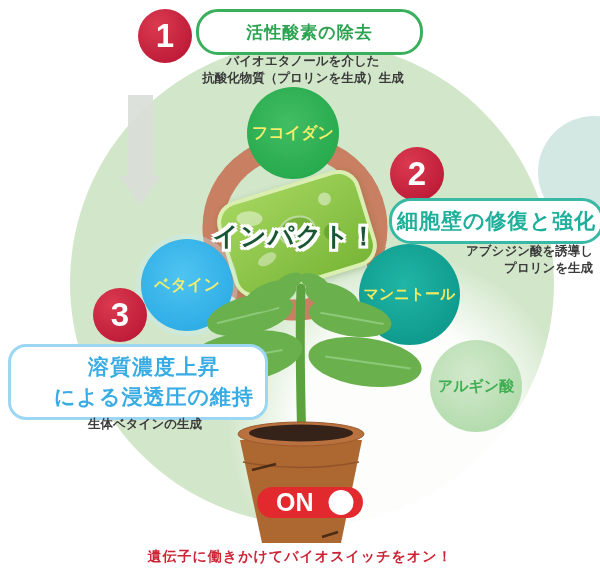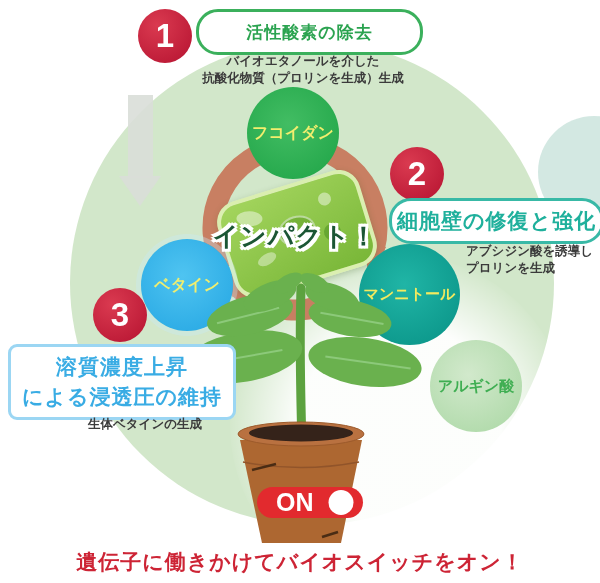--- a/index.html
+++ b/index.html
@@ -56,30 +56,30 @@
     display:flex;align-items:center;justify-content:center;font-size:33px;font-weight:bold;}
   .badge1{left:138px;top:9px;}
   .badge2{left:390px;top:147px;}
   .badge3{left:93px;top:288px;}
   .titlebox{position:absolute;background:#fff;display:flex;flex-direction:column;align-items:center;
     justify-content:center;font-weight:800;z-index:9;letter-spacing:1px;}
   .box1{left:196px;top:9px;width:221px;height:40px;border:3.5px solid #3bb05c;border-radius:22px;
     color:#2ba350;font-size:17px;}
   .box2{left:389px;top:198px;width:209px;height:40px;border:3.5px solid #38b9a6;border-radius:22px;
     color:#1fb09c;font-size:21px;}
-  .box3{left:8px;top:344px;width:222px;height:70px;border:3.5px solid #9bd6f3;border-radius:9px;
-    color:#39ace4;font-size:21px;line-height:30px;}
-  .desc{position:absolute;color:#3b3b3b;font-weight:700;font-size:12.5px;line-height:17px;z-index:9;}
+  .box3{left:8px;top:344px;width:222px;height:70px;border:3.5px solid #9bd6f3;border-radius:18px;
+    color:#39ace4;font-size:21px;line-height:30px;padding-left:32px;}
+  .desc{position:absolute;color:#3b3b3b;font-weight:700;font-size:12.5px;line-height:17px;z-index:9;text-align:right;}
   .desc1{left:150px;top:53px;width:306px;text-align:center;}
   .desc2{left:466px;top:243px;}
   .desc3{left:88px;top:416px;}
   .note{left:372px;top:424px;line-height:20px;}
   
   .caption{position:absolute;left:0;top:548px;width:600px;text-align:center;z-index:9;
-    font-size:21px;font-weight:900;color:#cd2435;letter-spacing:1px;}
+    font-size:14px;font-weight:900;color:#cd2435;letter-spacing:1px;}
 </style>
 </head>
 <body>
 
 <div class="canvas">
 
   <div class="bg-circle"></div>
   <div class="teal-faint"></div>
   <div class="white-glow"></div>
 

